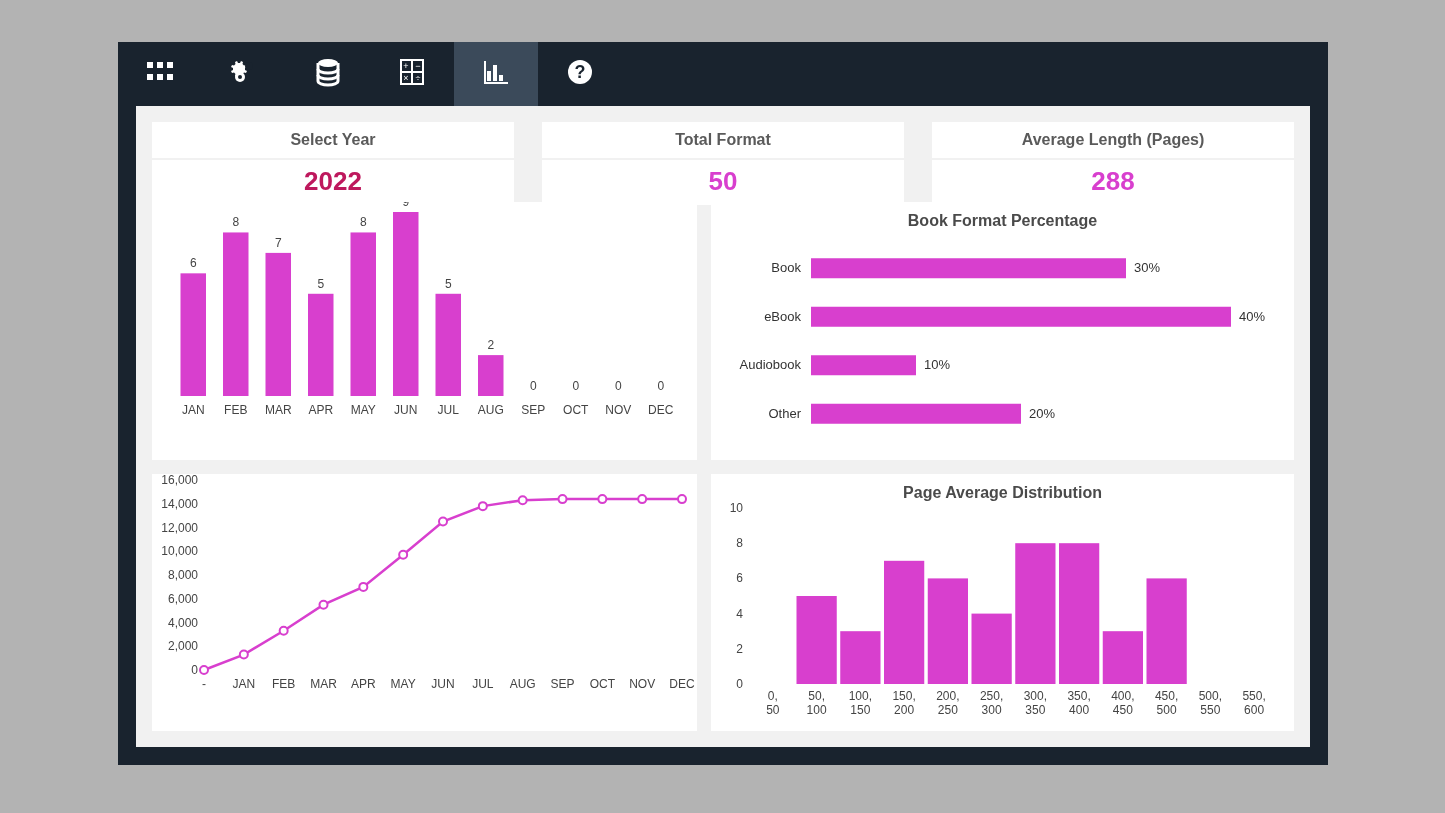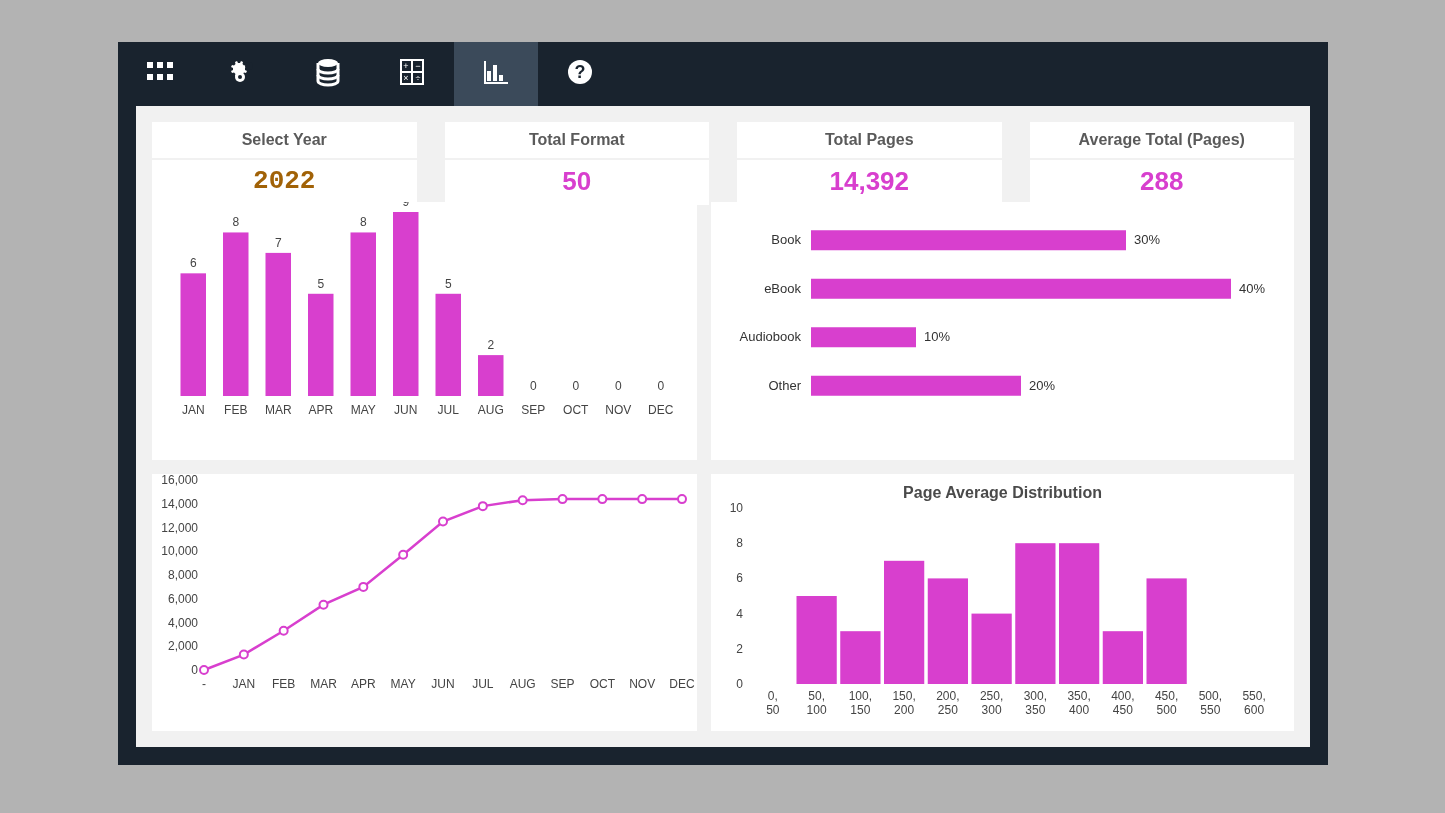--- a/index.html
+++ b/index.html
@@ -8,21 +8,21 @@
 .toolbar{height:64px;display:flex;align-items:center;}
 .tb{width:84px;height:64px;display:flex;align-items:center;justify-content:center;cursor:pointer;}
 .tb.active{background:#3b4a5a;}
 .tb svg{width:30px;height:30px;fill:#fff;}
 .tb.grid svg rect{fill:#fff;}
 .body{position:absolute;left:18px;right:18px;top:64px;bottom:18px;background:#f1f1f1;}
 .kpis{display:flex;gap:28px;padding:16px 16px 0 16px;}
 .kpi{flex:1;background:transparent;}
 .kpi .label{background:#fff;text-align:center;font-weight:700;color:#5a5a5a;padding:9px 0;border-bottom:2px solid #f1f1f1;}
 .kpi .value{background:#fff;text-align:center;font-size:26px;font-weight:700;color:#d83fce;padding:6px 0 8px;}
-.kpi.first .value{color:#a16207;font-family:Liberation Mono, monospace;}
+.kpi.first .value{color:#be185d;}
 .charts{position:absolute;top:96px;left:16px;right:16px;bottom:16px;display:grid;grid-template-columns:545px 1fr;grid-template-rows:1fr 1fr;gap:14px;}
 .card{background:#fff;position:relative;}
 .card .title{text-align:center;font-weight:700;color:#4a4a4a;padding:10px 0 0 0;font-size:16px;}
 svg.chart{display:block;}
 .barlabel{font-size:12px;fill:#444;text-anchor:middle;}
 .catlabel{font-size:12px;fill:#444;text-anchor:middle;}
 .ytick{font-size:12px;fill:#444;text-anchor:end;}
 .hbarcat{font-size:13px;fill:#333;text-anchor:end;}
 .hbarval{font-size:13px;fill:#333;text-anchor:start;}
 .distlabel{font-size:12px;fill:#444;text-anchor:middle;}
@@ -92,25 +92,21 @@
 <div class="kpis">
  <div class="kpi first">
   <div class="label">Select Year</div>
   <div class="value">2022</div>
  </div>
  <div class="kpi">
   <div class="label">Total Format</div>
   <div class="value">50</div>
  </div>
  <div class="kpi">
-  <div class="label">Total Pages</div>
-  <div class="value">14,392</div>
- </div>
- <div class="kpi">
-  <div class="label">Average Total (Pages)</div>
+  <div class="label">Average Length (Pages)</div>
   <div class="value">288</div>
  </div>
 </div>
 
 <div class="charts">
 
 <div class="card">
  <svg id="svg-bar" class="chart" width="545" height="222">
               <rect x="28.5" y="71.33333333333334" width="25.5" height="122.66666666666666" fill="#d83fce"></rect>
               <text x="41.25" y="65.33333333333334" class="barlabel">6</text>
@@ -141,20 +137,21 @@
               <text x="423.75" y="188" class="barlabel">0</text>
               <text x="423.75" y="212" class="catlabel">OCT</text>
               <text x="466.25" y="188" class="barlabel">0</text>
               <text x="466.25" y="212" class="catlabel">NOV</text>
               <text x="508.75" y="188" class="barlabel">0</text>
               <text x="508.75" y="212" class="catlabel">DEC</text>
             </svg>
 </div>
 
 <div class="card">
+ <div class="title">Book Format Percentage</div>
  <svg id="svg-hbar" class="chart" width="580" height="222">
               <rect x="100" y="28.25" width="315" height="20" fill="#d83fce"></rect>
               <text x="90" y="42.25" class="hbarcat">Book</text>
               <text x="423" y="42.25" class="hbarval">30%</text>
               <rect x="100" y="76.75" width="420" height="20" fill="#d83fce"></rect>
               <text x="90" y="90.75" class="hbarcat">eBook</text>
               <text x="528" y="90.75" class="hbarval">40%</text>
               <rect x="100" y="125.25" width="105" height="20" fill="#d83fce"></rect>
               <text x="90" y="139.25" class="hbarcat">Audiobook</text>
               <text x="213" y="139.25" class="hbarval">10%</text>

